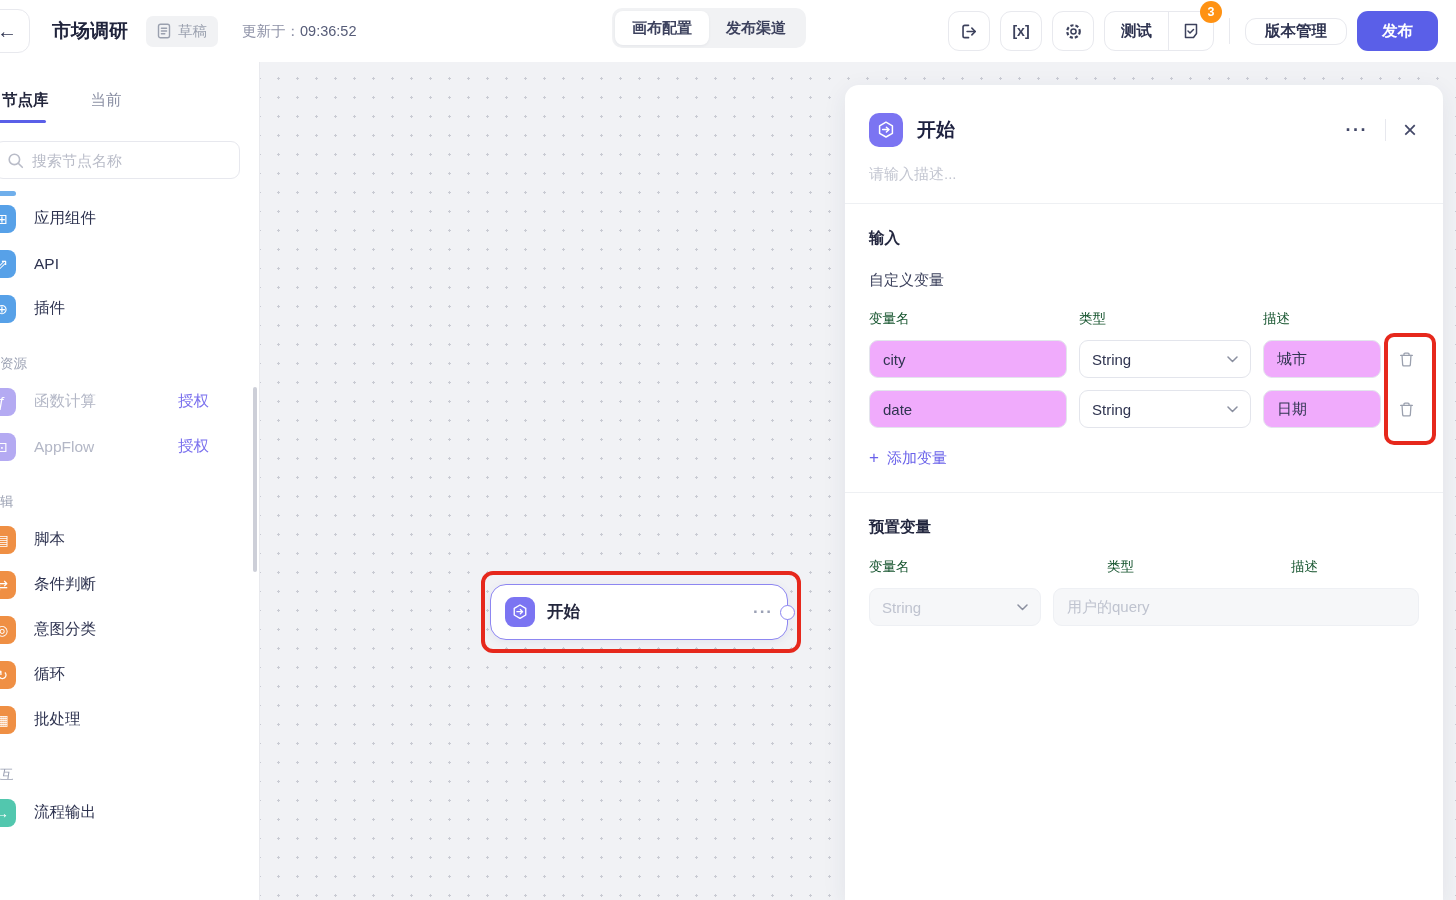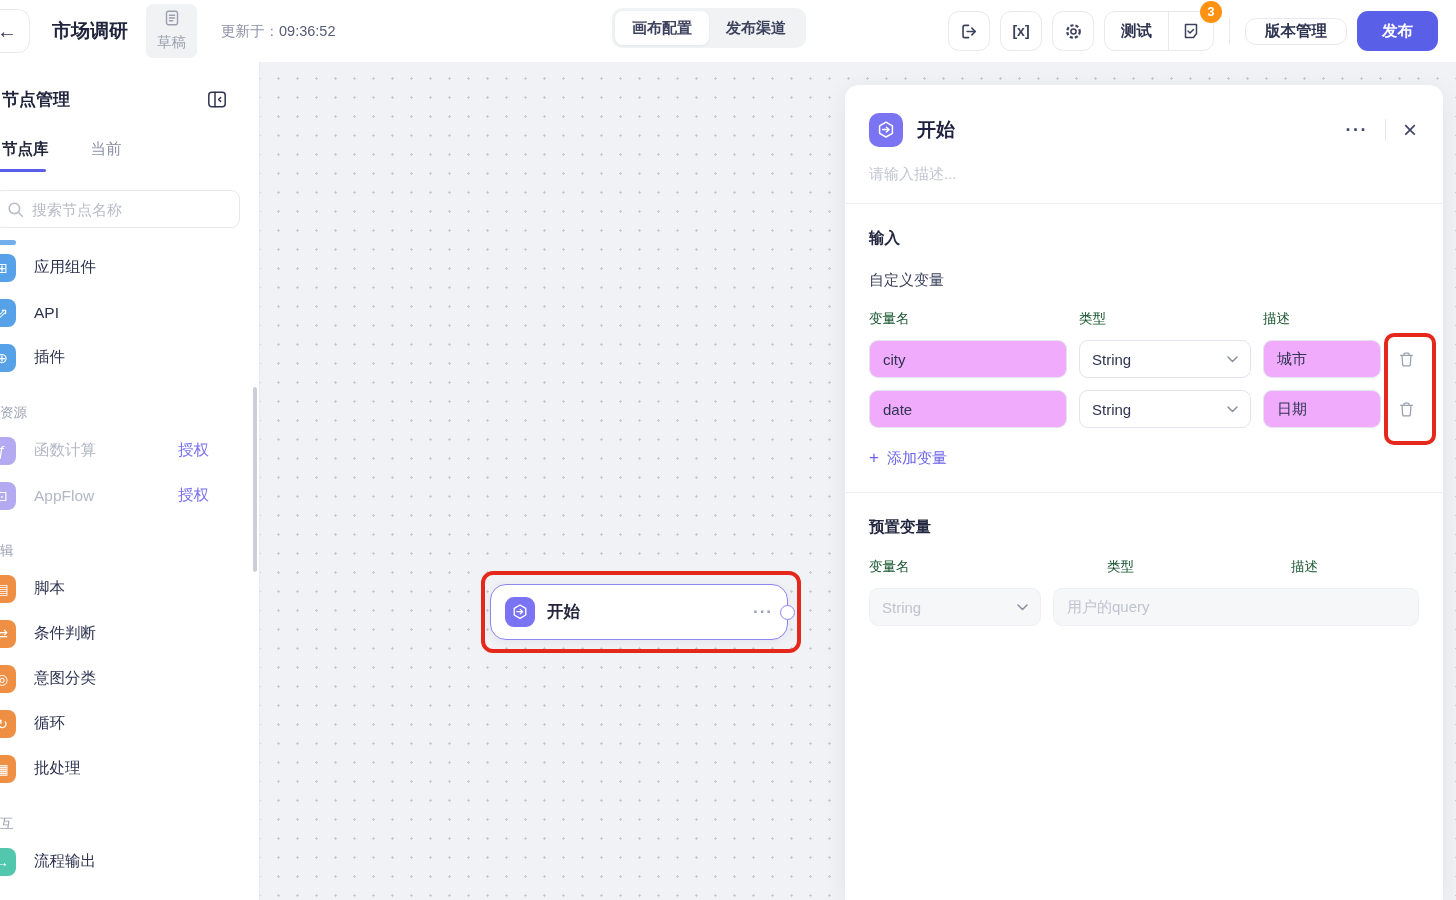--- a/index.html
+++ b/index.html
@@ -5,21 +5,21 @@
   * { margin:0; padding:0; box-sizing:border-box; }
   html,body { width:1456px; height:900px; overflow:hidden; }
   body { font-family:"Liberation Sans","DejaVu Sans",sans-serif; background:#fff; color:#23263c; }
   .page { position:relative; width:1456px; height:900px; overflow:hidden; background:#fff; }
 
   
   .hdr { position:absolute; left:0; top:0; width:1456px; height:62px; background:#fff; z-index:6; }
   .h-left { position:absolute; left:0; top:0; height:62px; display:flex; align-items:center; }
   .back-btn { width:46px; height:44px; margin-left:-16px; background:#fff; border:1px solid #e8e9ee; border-radius:12px; display:flex; align-items:center; justify-content:center; font-size:20px; color:#2e3350; cursor:pointer; }
   .page-title { margin-left:22px; font-size:19px; font-weight:700; color:#20243c; }
-  .draft-badge { margin-left:18px; display:flex; align-items:center; gap:7px; background:#f1f2f4; border-radius:7px; padding:6px 11px; font-size:14.5px; color:#9aa0ae;flex-direction:column; }
+  .draft-badge { margin-left:18px; display:flex; align-items:center; gap:7px; background:#f1f2f4; border-radius:7px; padding:6px 11px; font-size:14.5px; color:#9aa0ae; }
   .updated { margin-left:24px; font-size:14.5px; color:#8f93a8; }
   .updated .time { color:#565c78; }
 
   .h-tabs { position:absolute; left:612px; top:8px; height:40px; background:#f1f2f4; border-radius:10px; padding:3px; display:flex; }
   .h-tab { padding:0 17px; line-height:34px; border-radius:8px; font-size:15px; font-weight:600; color:#3d425e; cursor:pointer; white-space:nowrap; }
   .h-tab.active { background:#fff; box-shadow:0 1px 3px rgba(40,50,90,.06); }
 
   .h-right { position:absolute; right:18px; top:11px; display:flex; align-items:center; gap:10px; }
   .icon-btn { width:42px; height:40px; border:1px solid #e8e9ee; border-radius:11px; background:#fff; display:flex; align-items:center; justify-content:center; color:#3c415c; font-size:14px; font-weight:600; cursor:pointer; }
   .split-btn { position:relative; display:flex; height:40px; border:1px solid #e8e9ee; border-radius:11px; background:#fff; }
@@ -151,30 +151,20 @@
         </div>
         <span class="t-badge">3</span>
       </div>
       <div class="h-vdiv"></div>
       <button class="btn-outline">版本管理</button>
       <button class="btn-primary">发布</button>
     </div>
   </header>
 
   <aside class="sidebar">
-    <div class="sb-head">
-      <div class="sb-title">节点管理</div>
-      <div class="sb-collapse">
-        <svg width="20" height="19" viewBox="0 0 20 19" fill="none" stroke="#2e3350" stroke-width="1.5" stroke-linecap="round" stroke-linejoin="round">
-            <rect x="1.8" y="2.2" width="16.4" height="14.6" rx="3"></rect>
-            <path d="M8 2.2v14.6"></path>
-            <path d="m13.6 7.6-2 1.9 2 1.9"></path>
-          </svg>
-      </div>
-    </div>
     <div class="sb-tabs">
       <div class="sb-tab active">节点库</div>
       <div class="sb-tab">当前</div>
     </div>
     <div class="sb-search">
       <svg width="17" height="17" viewBox="0 0 17 17" fill="none" stroke="#b9bcc8" stroke-width="1.6" stroke-linecap="round">
           <circle cx="7.4" cy="7.4" r="5.2"></circle>
           <path d="m11.5 11.5 3.8 3.8"></path>
         </svg>
       <input placeholder="搜索节点名称" style="">

